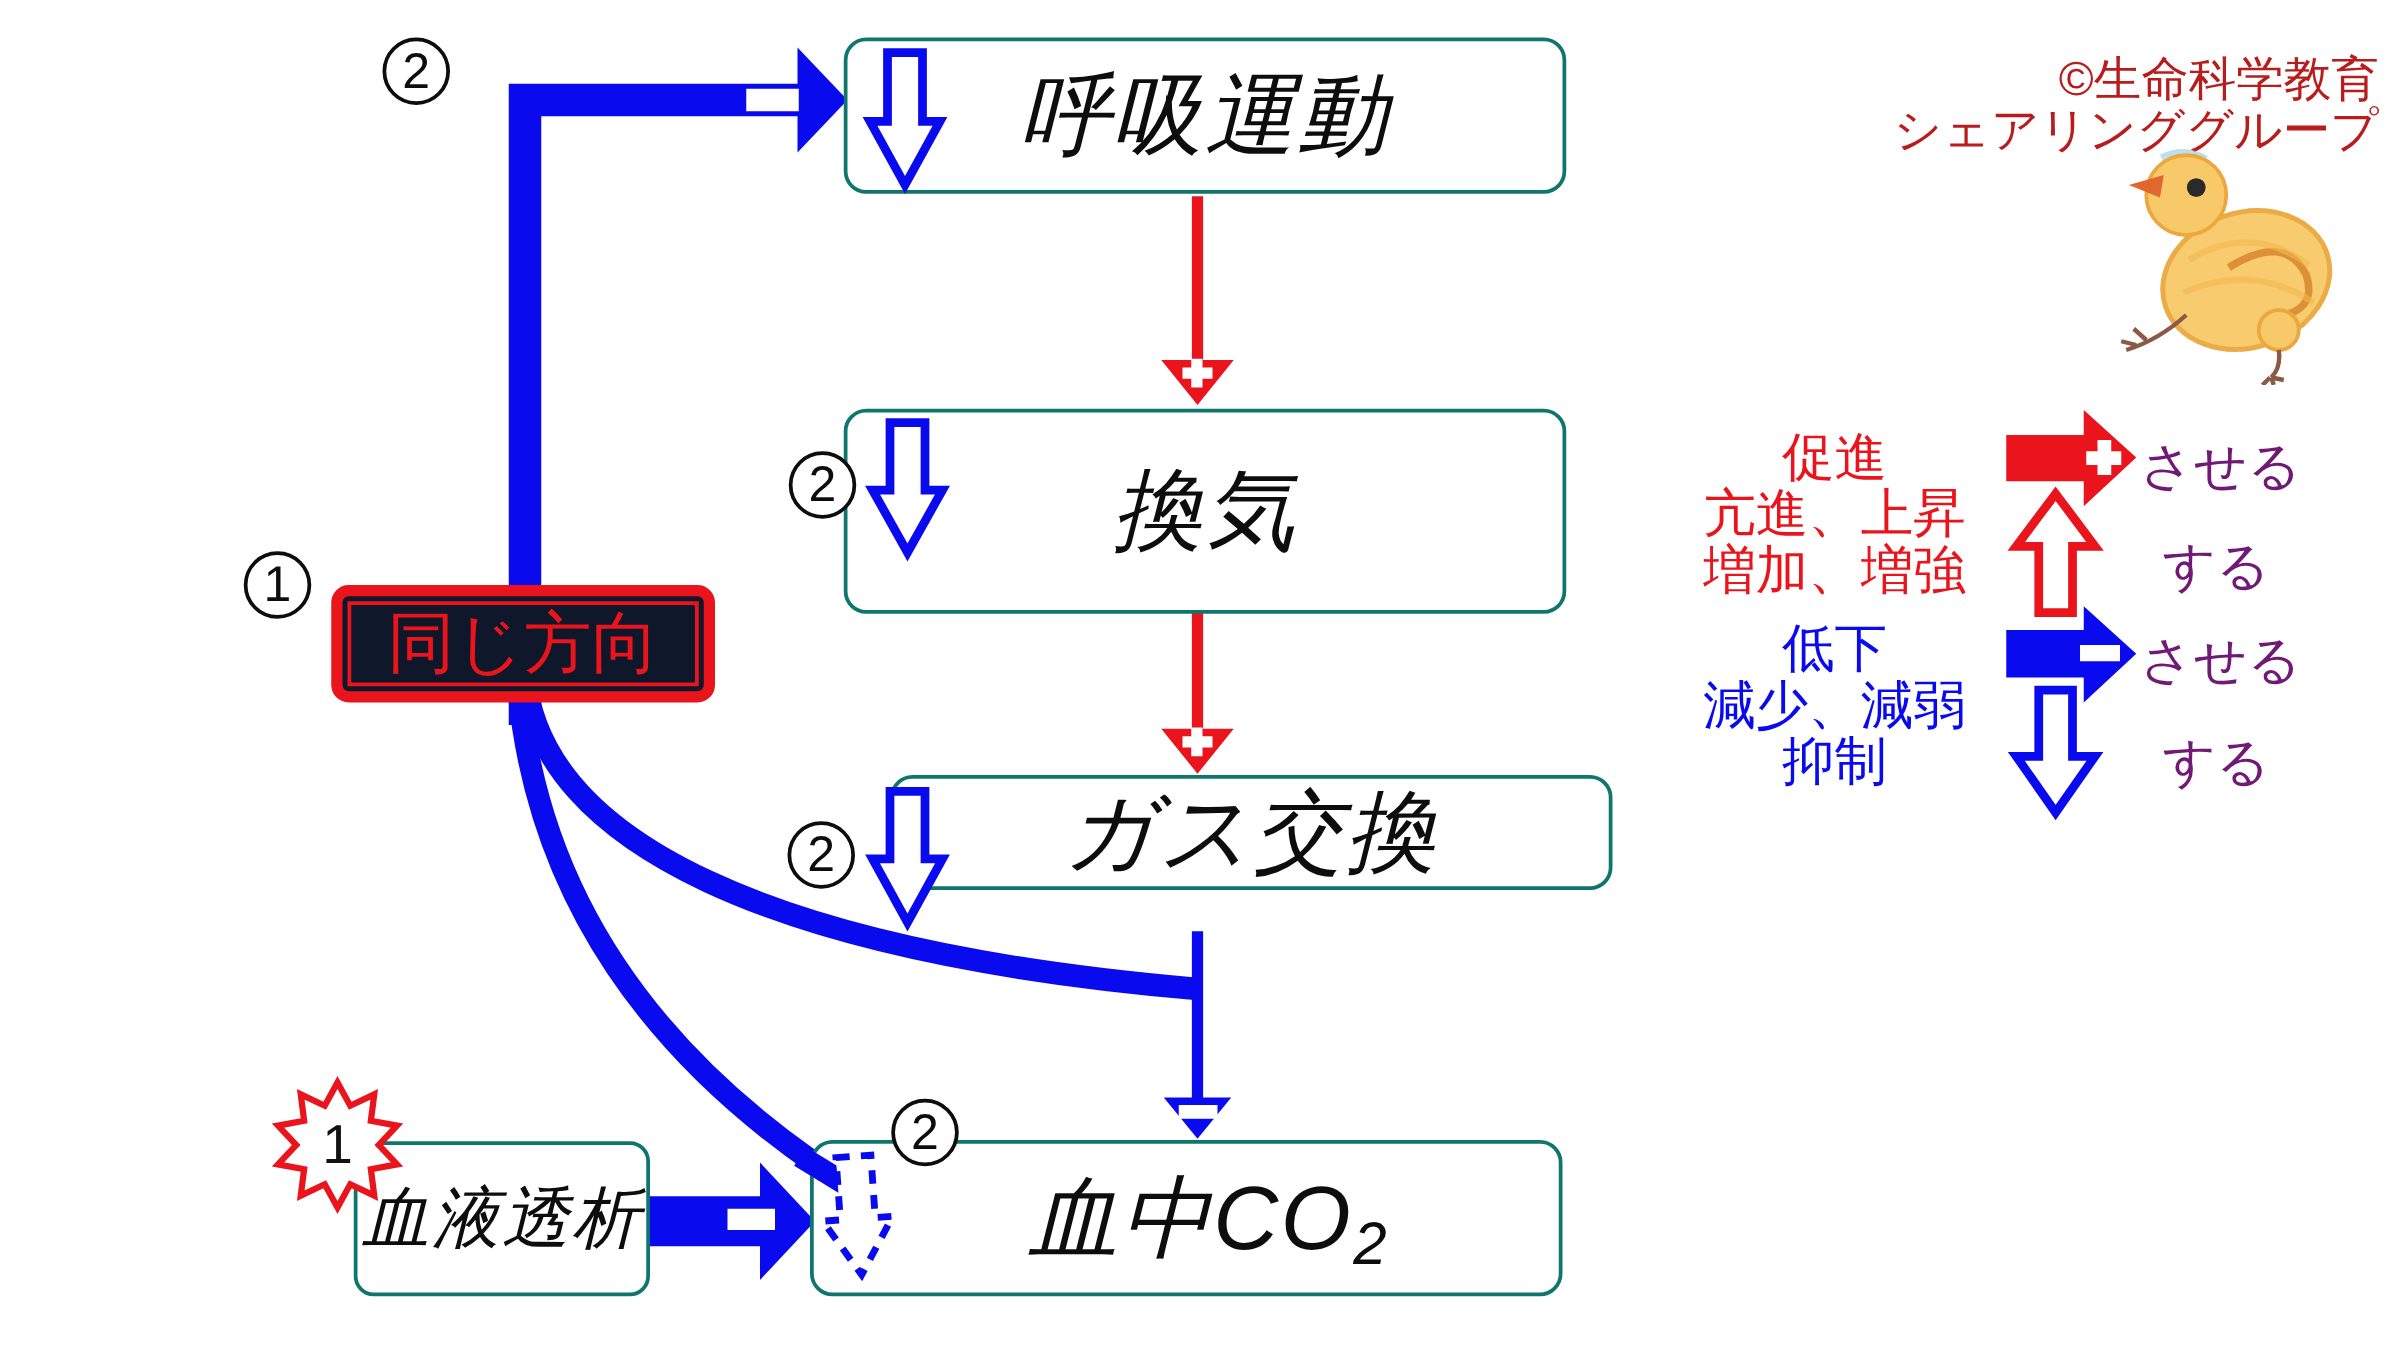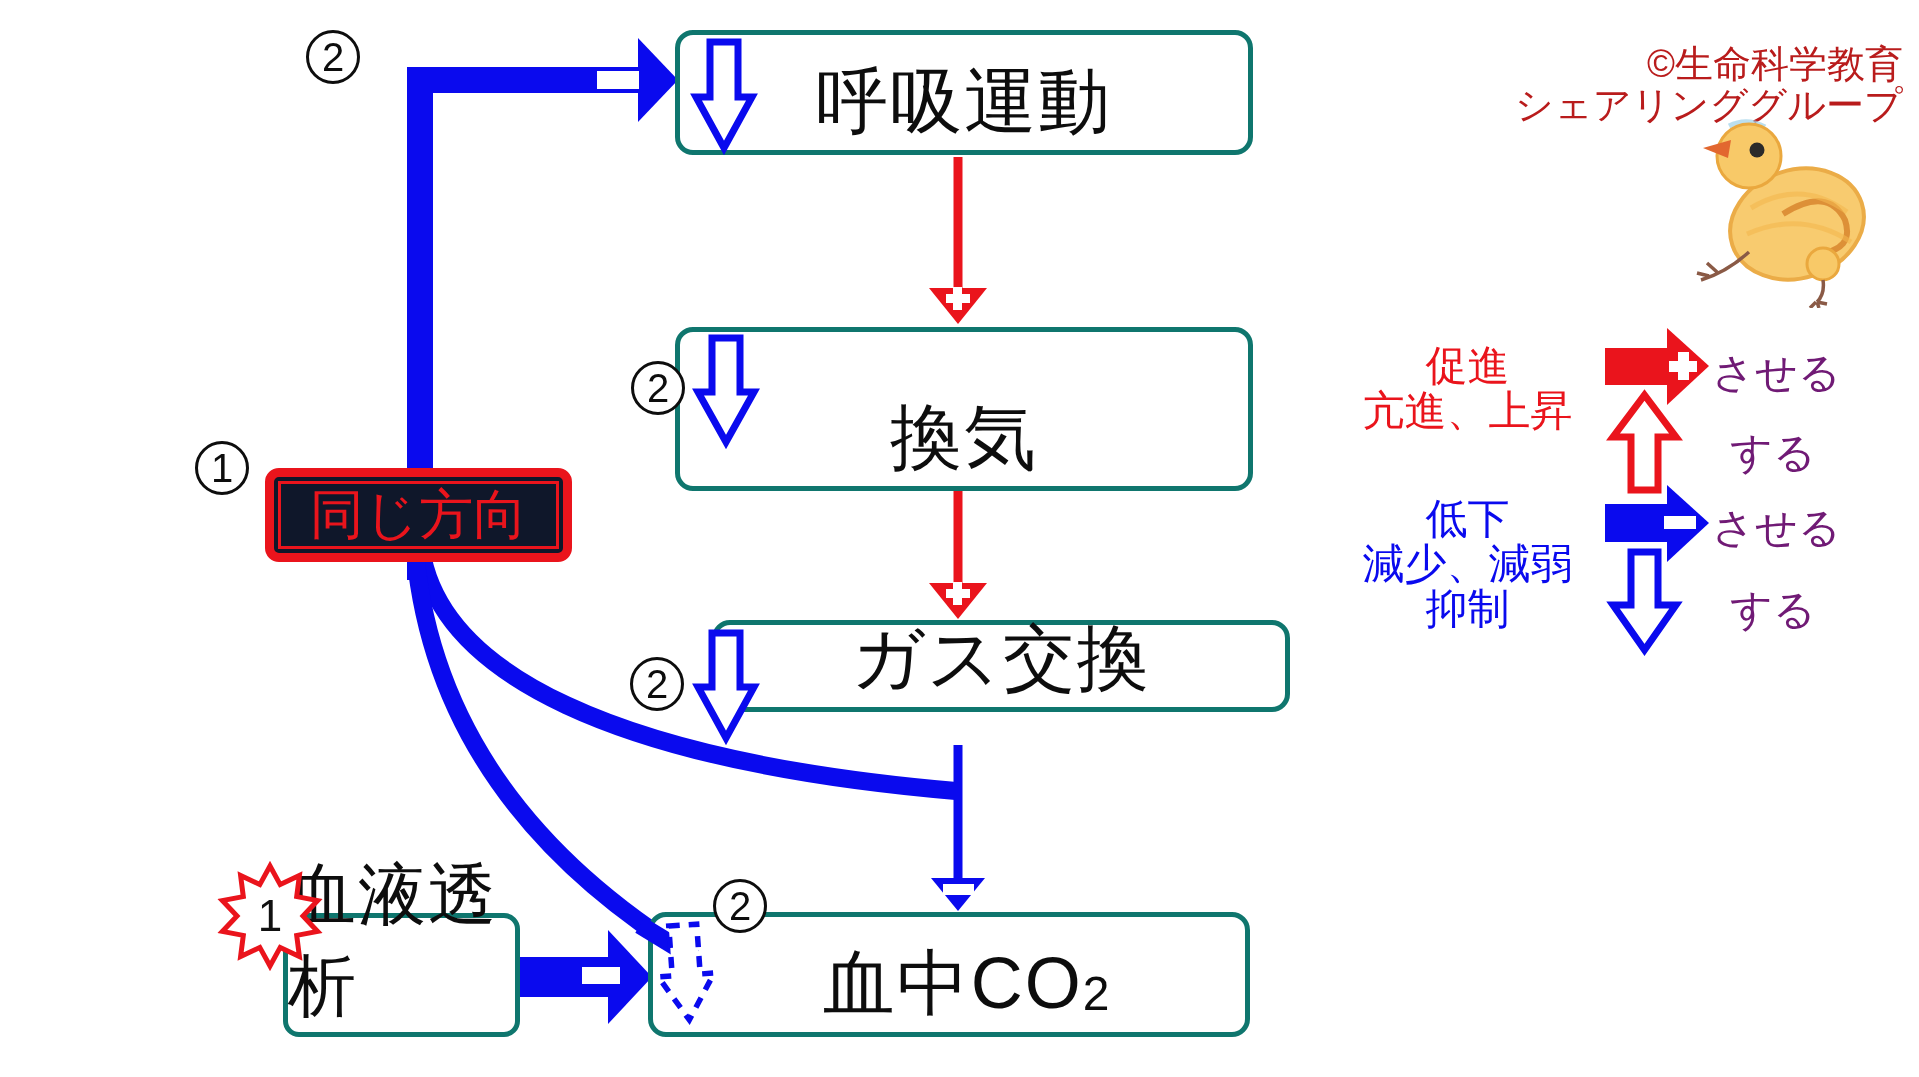--- a/index.html
+++ b/index.html
@@ -2,23 +2,23 @@
 <html><head>
 <meta charset="utf-8">
 <style>
   html,body{margin:0;padding:0;background:#ffffff;}
   body{width:1919px;height:1077px;position:relative;overflow:hidden;
        font-family:"Liberation Sans","DejaVu Sans",sans-serif;color:#0d0d0d;}
   .abs{position:absolute;}
   svg.layer{position:absolute;left:0;top:0;width:1919px;height:1077px;}
   #under{z-index:1;}
   #over{z-index:3;}
-  .box{position:absolute;background:#fff;border:5px solid #0f766e;border-radius:18px;
-       box-sizing:border-box;display:flex;align-items:flex-end;justify-content:center;
-       font-size:72px;letter-spacing:2px;z-index:2;}
+  .box{position:absolute;background:#fff;border:3px solid #0f766e;border-radius:18px;
+       box-sizing:border-box;display:flex;align-items:center;justify-content:center;
+       font-size:72px;letter-spacing:2px;z-index:2;font-style:italic;}
   .badge{position:absolute;width:54px;height:54px;border:3px solid #0d0d0d;border-radius:50%;
          background:#fff;box-sizing:border-box;display:flex;align-items:center;justify-content:center;
          font-size:40px;z-index:4;}
   .same-dir{position:absolute;left:265px;top:468px;width:307px;height:94px;background:#0f172a;
             border:9px solid #ea141c;border-radius:14px;box-sizing:border-box;z-index:2;}
   .same-dir .inner{position:absolute;inset:4px;border:3px solid #ea141c;display:flex;
                    align-items:center;justify-content:center;font-size:54px;color:#ea141c;}
   .leg-txt{position:absolute;text-align:center;font-size:42px;line-height:45px;z-index:2;}
   .leg-label{position:absolute;font-size:42px;color:#701a75;z-index:2;}
   .copyright{position:absolute;right:16px;top:44px;text-align:right;font-size:38px;
@@ -69,21 +69,21 @@
 
 <div class="box" style="left:712px;top:620px;width:578px;height:92px;">
   <span>ガス交換</span>
 </div>
 
 <div class="box" style="left:648px;top:912px;width:602px;height:125px;padding-left:36px;">
   <span>血中CO</span>
     <sub class="co2">2</sub>
 </div>
 
-<div class="box" style="left:283px;top:913px;width:237px;height:124px;font-size:68px;border-radius:16px;">
+<div class="box" style="left:283px;top:913px;width:237px;height:124px;font-size:54px;border-radius:16px;">
   <span>血液透析</span>
 </div>
 
 <div class="same-dir">
   <div class="inner">
     <span>同じ方向</span>
   </div>
 </div>
 
 <svg id="over" class="layer">
@@ -117,20 +117,21 @@
 
 <div class="badge" style="left:306px;top:30px;">2</div>
 <div class="badge" style="left:195px;top:441px;">1</div>
 <div class="badge" style="left:631px;top:361px;">2</div>
 <div class="badge" style="left:630px;top:657px;">2</div>
 <div class="badge" style="left:713px;top:879px;">2</div>
 
 <div class="leg-txt" style="left:1335px;top:343px;width:265px;color:#ea141c;">
   <div>促進</div>
   <div>亢進、上昇</div>
+  <div>増加、増強</div>
 </div>
 <div class="leg-label" style="left:1712px;top:345px;">させる</div>
 <div class="leg-label" style="left:1730px;top:425px;">する</div>
 
 <div class="leg-txt" style="left:1335px;top:496px;width:265px;color:#0a0aee;">
   <div>低下</div>
   <div>減少、減弱</div>
   <div>抑制</div>
 </div>
 <div class="leg-label" style="left:1712px;top:500px;">させる</div>

